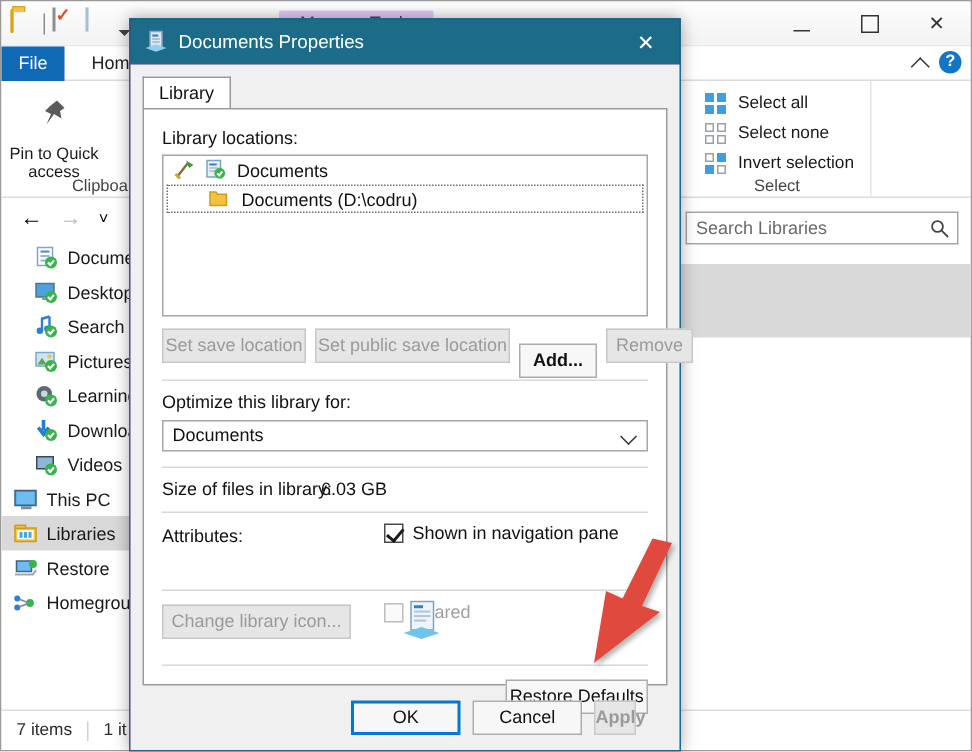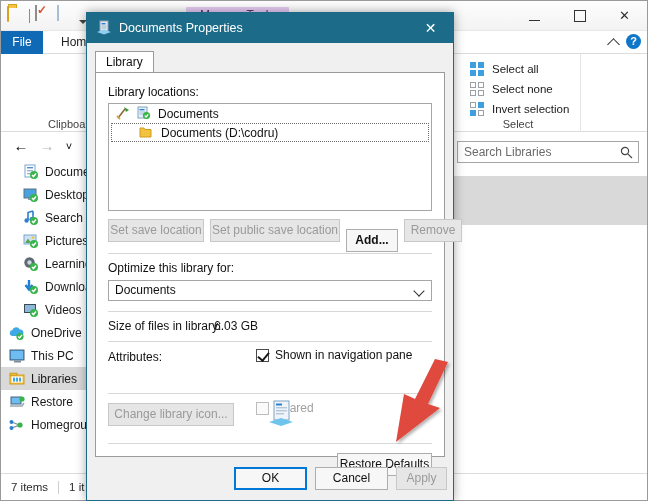--- a/index.html
+++ b/index.html
@@ -292,20 +292,28 @@
       <div class="rtab home">Home</div>
       <div class="ribbon-help">
         <span class="chevron-up"></span>
         <span class="help-circle">?</span>
       </div>
     </div>
 
     <div class="exp-ribbon">
 
       <div class="rgroup" style="left:0; width:142px;">
+        <div class="bigbtn" style="left:4px;">
+          <span class="glyph">
+            <svg class="pin-icon" viewBox="0 0 16 22" xmlns="http://www.w3.org/2000/svg">
+              <path d="M10 1 L15 6 L12 8 L13 13 L8 10 L3 17 L6 10 L2 8 L5 5 Z" fill="#5a5a5a"></path>
+            </svg>
+          </span>
+          <span>Pin to Quick access</span>
+        </div>
         <div class="bigbtn" style="left:74px;">
           <span class="glyph">
               <span class="clip-icon"></span>
             </span>
           <span>Copy</span>
         </div>
         <div class="rgroup-label">Clipboard</div>
       </div>
 
       <div class="rgroup" style="left:142px; width:300px;"></div>
@@ -413,30 +421,20 @@
       <div class="nav-item indent">
         <span class="nav-ico">
           <svg width="17" height="16" viewBox="0 0 17 16">
               <rect x="1" y="2" width="12" height="9" fill="#3b4a56"></rect>
               <rect x="2" y="3" width="10" height="7" fill="#8fb7d8"></rect>
               <circle cx="11" cy="11" r="4" fill="#37b44a"></circle>
               <path d="M9 11 l1.5 1.6 L13 9.6" stroke="#fff" stroke-width="1.5" fill="none"></path>
             </svg>
         </span>
         <span>Videos</span>
-      </div>
-      <div class="nav-item">
-        <span class="nav-ico">
-          <svg width="17" height="16" viewBox="0 0 17 16">
-              <path d="M3 11 a3 3 0 0 1 0.4 -5.9 a4 4 0 0 1 7.4 -0.7 a3.3 3.3 0 0 1 0.6 6.6 Z" fill="#3fa9e6"></path>
-              <circle cx="11" cy="11.5" r="3.6" fill="#37b44a"></circle>
-              <path d="M9.2 11.5 l1.4 1.5 L13 9.8" stroke="#fff" stroke-width="1.4" fill="none"></path>
-            </svg>
-        </span>
-        <span>OneDrive</span>
       </div>
       <div class="nav-item">
         <span class="nav-ico">
           <svg width="17" height="16" viewBox="0 0 17 16">
               <rect x="1" y="2" width="14" height="10" fill="#4aa3df" stroke="#42627c"></rect>
               <rect x="2" y="3" width="12" height="8" fill="#6fbdf0"></rect>
               <rect x="5" y="12.5" width="7" height="2" fill="#7e8d99"></rect>
             </svg>
         </span>
         <span>This PC</span>
@@ -641,21 +639,21 @@
             </svg>
         </span>
 
         <div class="hr" style="left:12px; top:370px; right:12px;"></div>
 
         <div class="btn plain" style="right:12px; top:380px; width:95px;">Restore Defaults</div>
       </div>
 
       <div class="btn default" style="left:147px; bottom:10px; width:73px;">OK</div>
       <div class="btn plain" style="left:228px; bottom:10px; width:73px;">Cancel</div>
-      <div class="btn disabled" style="left:309px; bottom:10px; width:51px;">Apply</div>
+      <div class="btn disabled" style="left:309px; bottom:10px; width:28px;font-weight:bold;">Apply</div>
     </div>
   </div>
 
   <svg class="arrow-annot" viewBox="0 0 86 96">
     <defs>
       <filter id="shd" x="-30%" y="-30%" width="180%" height="180%">
         <feDropShadow dx="2" dy="2" stdDeviation="1.6" flood-color="#000" flood-opacity="0.3"></feDropShadow>
       </filter>
     </defs>
     <path d="M78 4 L58 46 L70 50 L26 84 L34 36 L45 41 L65 1 Z" fill="#e0483c" filter="url(#shd)"></path>

